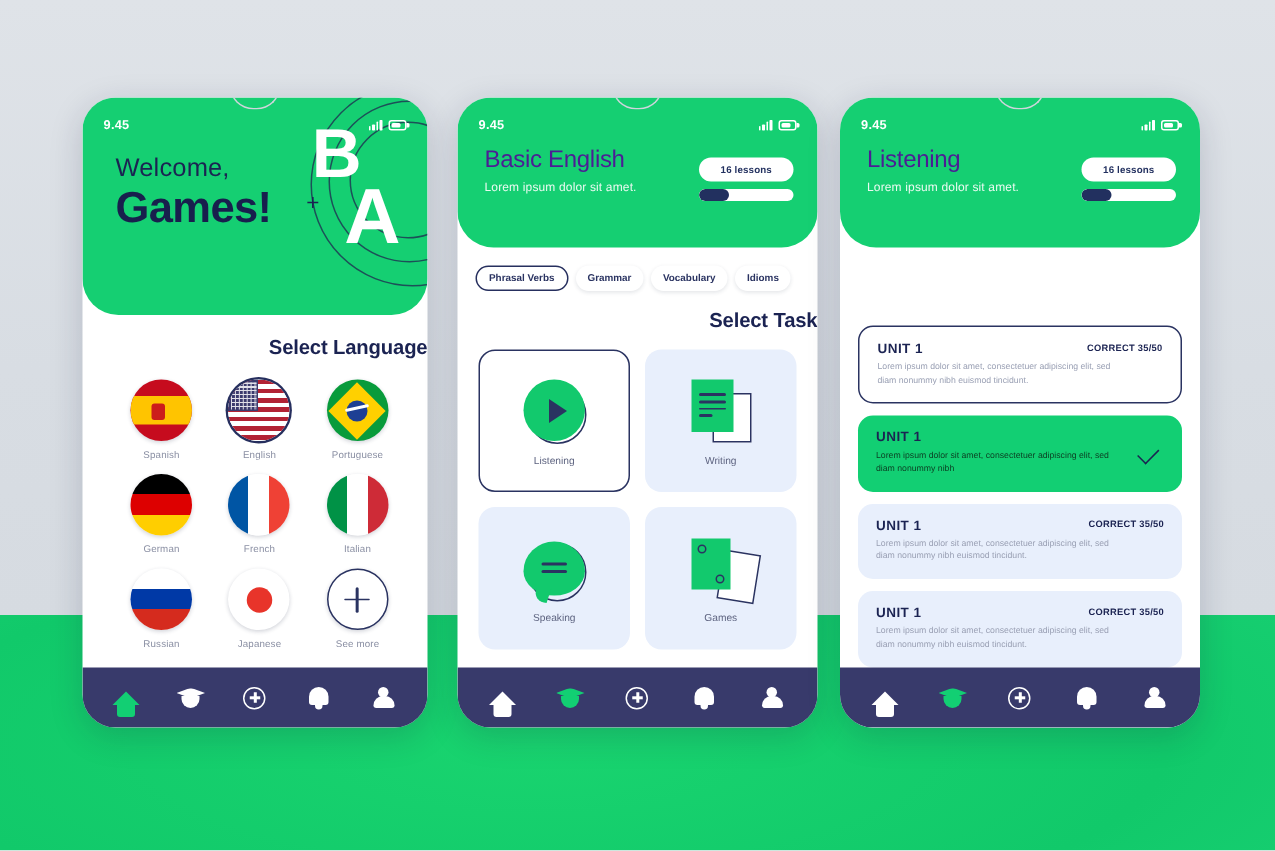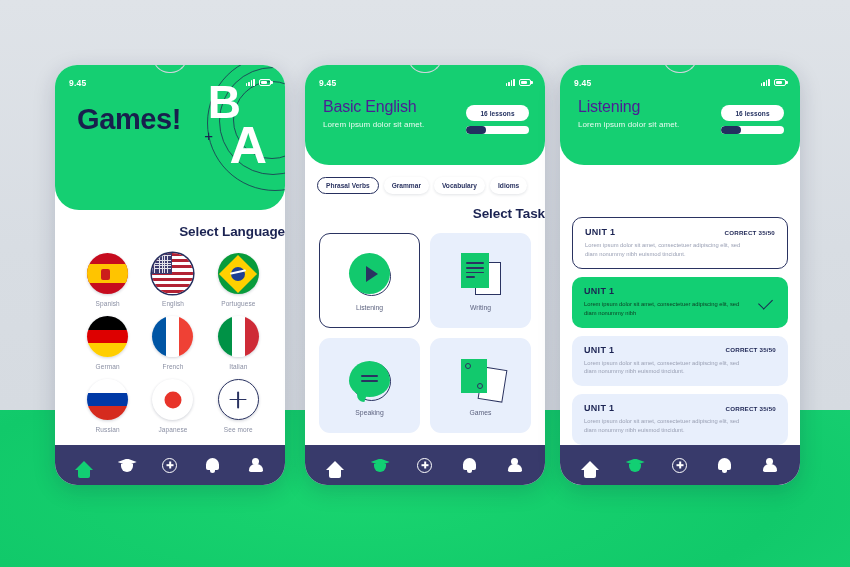--- a/index.html
+++ b/index.html
@@ -44,21 +44,21 @@
   .hdr {
     position: relative;
     background: #15cf72;
     border-radius: 0 0 24px 24px;
     overflow: hidden;
   }
   .hdr.h1 { height: 145px; }
   .hdr.h2 { height: 100px; }
 
   .statusbar {
-    display:flex; align-items:flex-start; justify-content:space-between;
+    display:flex; align-items:center; justify-content:space-between;
     padding: 13px 14px 0 14px; position:relative; z-index:4;
   }
   .st-time { color:#fff; font-size: 8.5px; font-weight:700; letter-spacing:.2px; }
   .st-right { display:flex; align-items:center; gap:4px; }
   .bars { display:flex; align-items:flex-end; gap:1px; height:8px; }
   .bars i { display:block; width:1.6px; background:#fff; border-radius:.5px;}
   .bars i:nth-child(1){height:3px}.bars i:nth-child(2){height:4.5px}
   .bars i:nth-child(3){height:6px}.bars i:nth-child(4){height:7.5px}
   .batt { width:12px;height:7px;border:1.3px solid #fff;border-radius:2px;position:relative;}
   .batt:after{content:"";position:absolute;right:-2.5px;top:1.6px;width:1.4px;height:3px;background:#fff;border-radius:0 1px 1px 0;}
@@ -244,20 +244,21 @@
               <i></i>
               <i></i>
               <i></i>
             </span>
           <span class="batt">
               <i></i>
             </span>
         </span>
       </div>
       <div class="welcome">
+        <div class="w1">Welcome,</div>
         <div class="w2">Games!</div>
       </div>
     </div>
 
     <div class="p1-body">
       <div class="sec-title">Select Language</div>
       <div class="flag-grid">
 
         <div class="flag-cell">
           <div class="flag f-es"></div>

